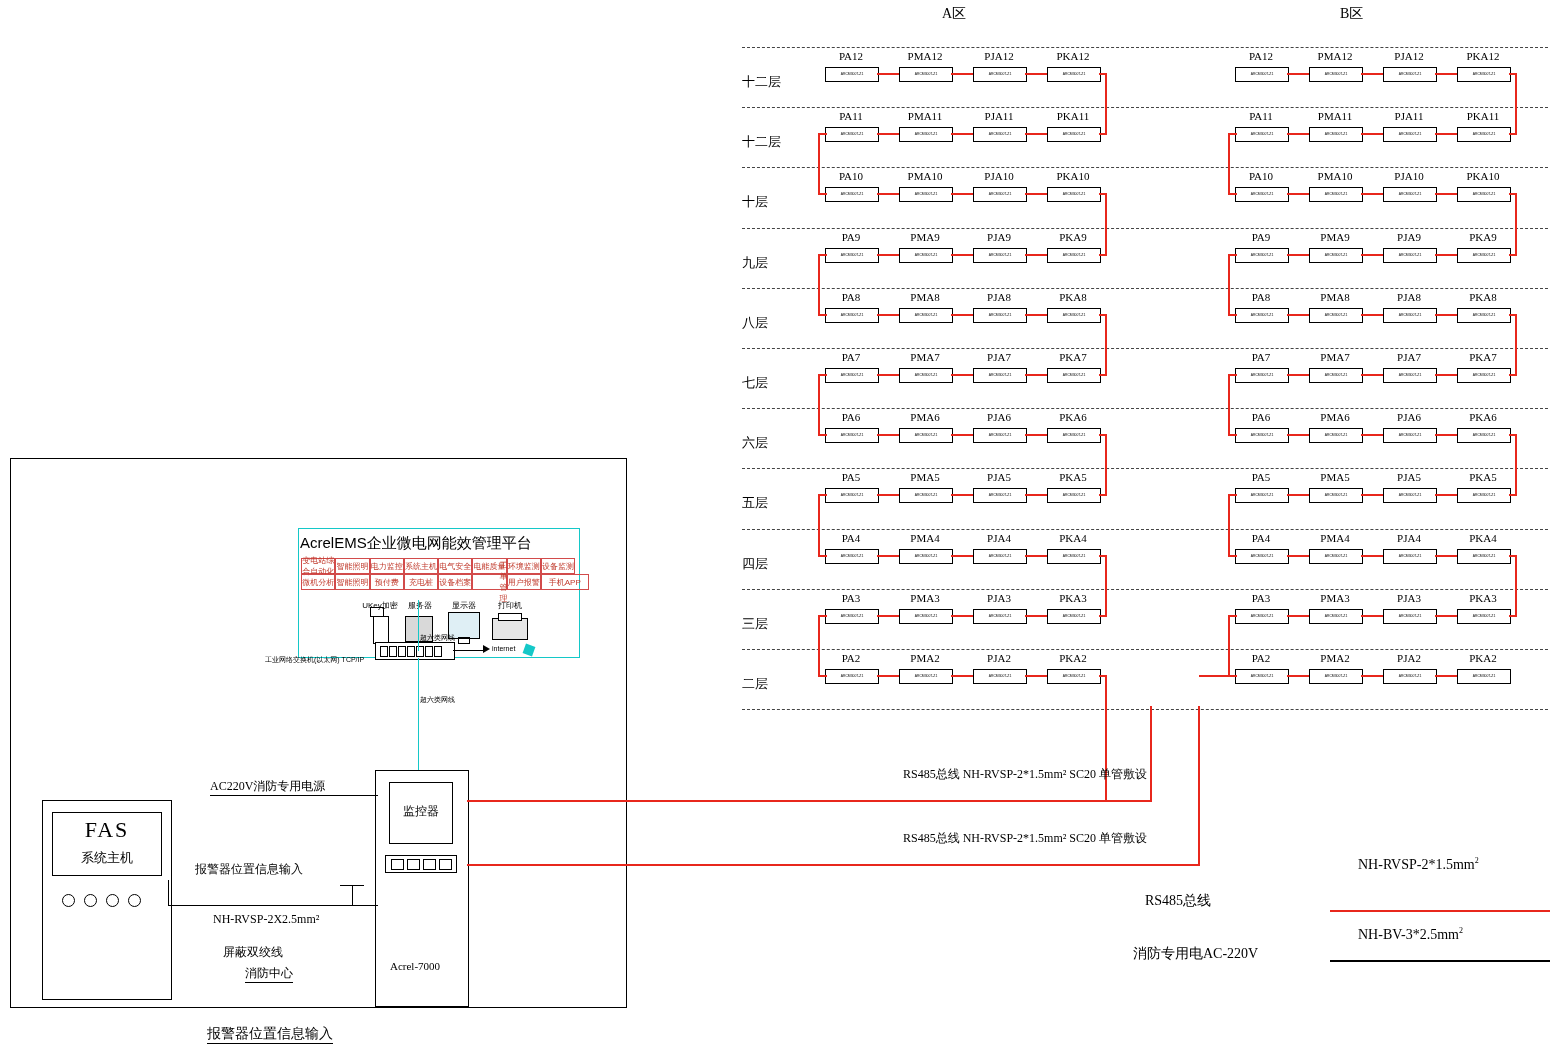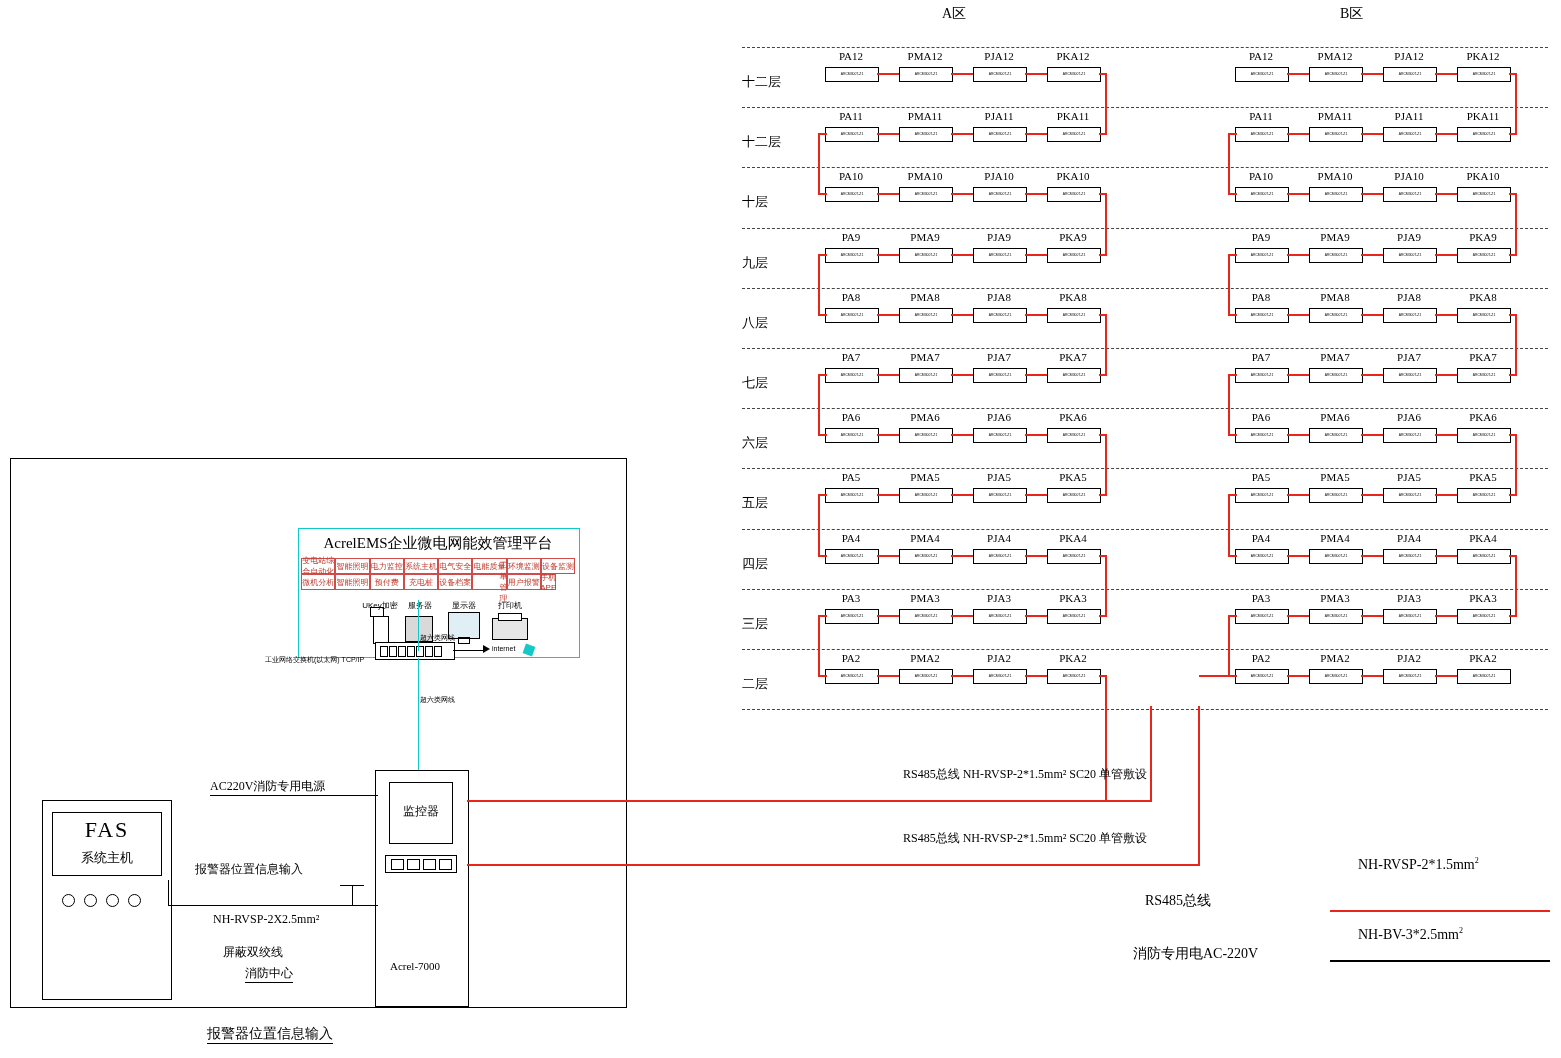--- a/index.html
+++ b/index.html
@@ -16,21 +16,21 @@
   .meter-box{
     position:absolute;width:52px;height:13px;border:1px solid #000;background:#fff;
     font-size:3.4px;line-height:13px;text-align:center;letter-spacing:0px;overflow:hidden;
     font-family:"Liberation Sans",sans-serif;
   }
   .meter-tag{position:absolute;font-size:11px;text-align:center;width:60px;}
   .red-seg{position:absolute;background:#e8271c;}
   
   #console-frame{position:absolute;left:10px;top:458px;width:615px;height:548px;border:1px solid #000;}
   .plat-box{position:absolute;border:1px solid #14c8c8;}
-  .plat-title{font-size:15px;text-align:center;font-family:Liberation Serif, serif;}
+  .plat-title{font-size:15px;text-align:left;font-family:Liberation Sans, sans-serif;}
   .feat-cell{
     border:1px solid #d24b4b;color:#c0392b;font-size:8px;text-align:center;
     font-family:"Liberation Sans",sans-serif;box-sizing:border-box;
     display:flex;align-items:center;justify-content:center;
   }
   .small-lbl{position:absolute;font-size:8px;font-family:"Liberation Sans",sans-serif;color:#000;text-align:center;}
   .tiny-lbl{position:absolute;font-size:7px;font-family:"Liberation Sans",sans-serif;color:#000;}
   .cyan-line{position:absolute;background:#14c8c8;}
   .blk-line{position:absolute;background:#000;}
   .cap{position:absolute;font-size:12px;white-space:nowrap;}
@@ -406,21 +406,21 @@
     <div class="feat-cell" style="position: absolute; left: 171.25px; top: 0px; width: 34.25px; height: 16px;">电能质量</div>
     <div class="feat-cell" style="position: absolute; left: 205.5px; top: 0px; width: 34.25px; height: 16px;">环境监测</div>
     <div class="feat-cell" style="position: absolute; left: 239.75px; top: 0px; width: 34.25px; height: 16px;">设备监测</div>
     <div class="feat-cell" style="position: absolute; left: 0px; top: 16px; width: 34.25px; height: 16px;">微机分析</div>
     <div class="feat-cell" style="position: absolute; left: 34.25px; top: 16px; width: 34.25px; height: 16px;">智能照明</div>
     <div class="feat-cell" style="position: absolute; left: 68.5px; top: 16px; width: 34.25px; height: 16px;">预付费</div>
     <div class="feat-cell" style="position: absolute; left: 102.75px; top: 16px; width: 34.25px; height: 16px;">充电桩</div>
     <div class="feat-cell" style="position: absolute; left: 137px; top: 16px; width: 34.25px; height: 16px;">设备档案</div>
     <div class="feat-cell" style="position: absolute; left: 171.25px; top: 16px; width: 34.25px; height: 16px; padding-left: 28px;">工单管理</div>
     <div class="feat-cell" style="position: absolute; left: 205.5px; top: 16px; width: 34.25px; height: 16px;">用户报警</div>
-    <div class="feat-cell" style="position: absolute; left: 239.75px; top: 16px; width: 15px; height: 16px;">手机APP</div>
+    <div class="feat-cell" style="position: absolute; left: 239.75px; top: 16px; width: 48px; height: 16px;">手机APP</div>
   </div>
 
 <div class="abs" style="left:370px;top:607px;width:12px;height:8px;border:1px solid #000;"></div>
 <div class="abs" style="left:373px;top:616px;width:14px;height:26px;border:1px solid #000;"></div>
 <div class="abs" style="left:405px;top:616px;width:26px;height:24px;border:1px solid #000;background:#d9d9d9;"></div>
 <div class="abs" style="left:448px;top:612px;width:30px;height:25px;border:1px solid #000;background:#dfeff5;"></div>
 <div class="abs" style="left:458px;top:637px;width:10px;height:5px;border:1px solid #000;"></div>
 <div class="abs" style="left:492px;top:618px;width:34px;height:20px;border:1px solid #000;background:#e6e6e6;"></div>
 <div class="abs" style="left:498px;top:613px;width:22px;height:6px;border:1px solid #000;background:#fff;"></div>
 <div class="small-lbl" style="left:358px;top:600px;width:44px;">UKey加密</div>

